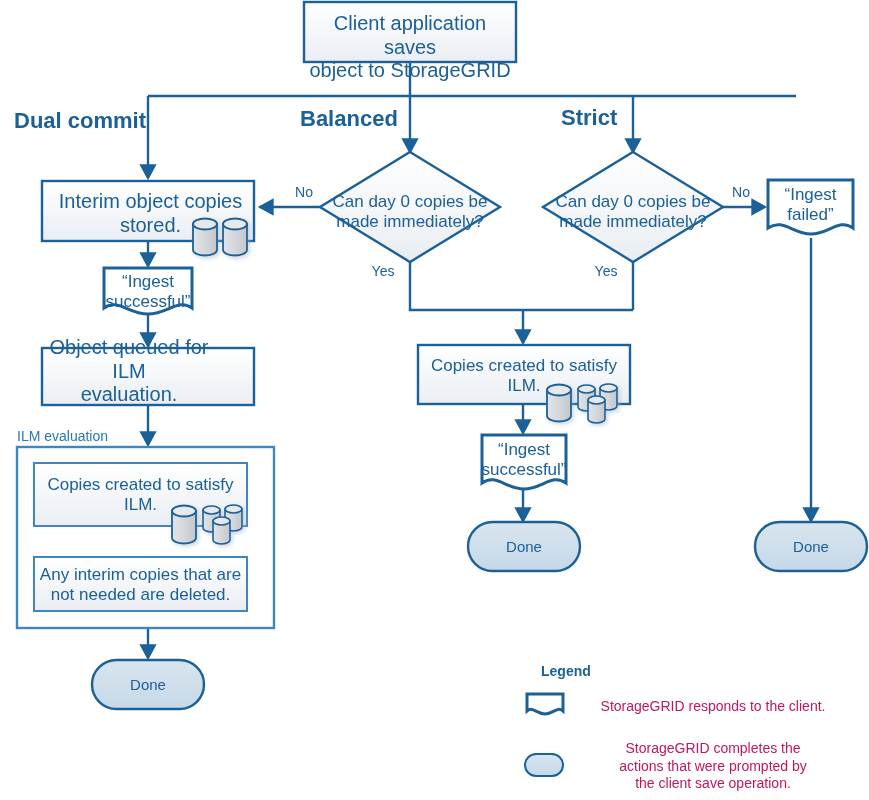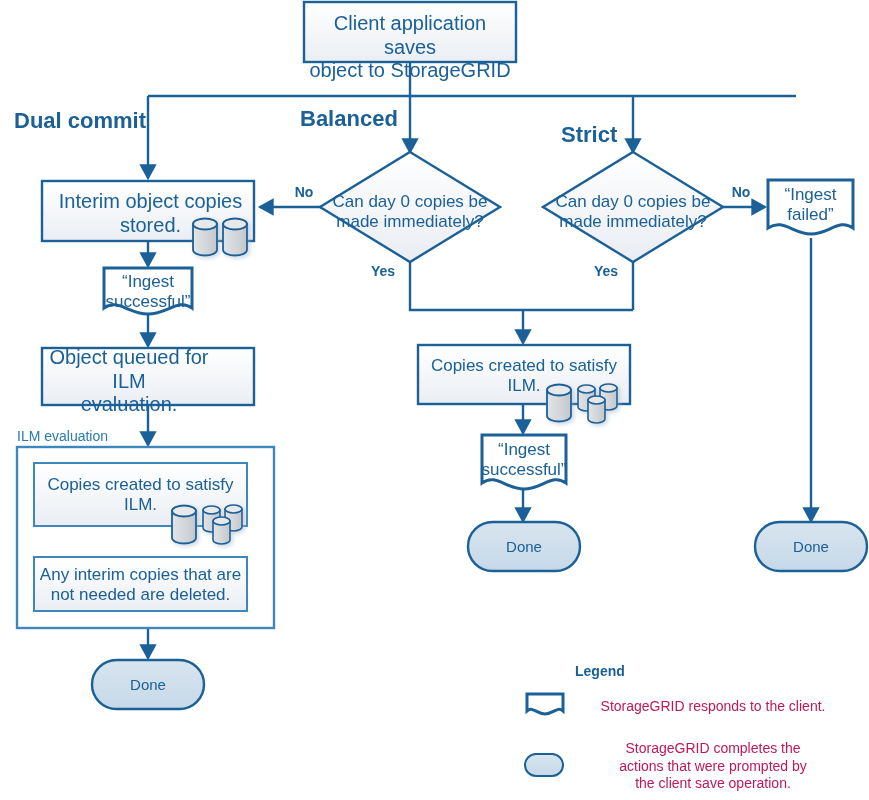--- a/index.html
+++ b/index.html
@@ -37,21 +37,21 @@
   }
   .t-box { font-size: 20px; }
   .t-small { font-size: 17px; }
   .t-branch {
     font-weight: bold;
     font-size: 22px;
     color: #1b6097;
     text-align: left;
   }
   .t-yn {
-    font-weight: bold;
+    font-weight: normal;
     font-size: 14px;
     color: #1b6097;
   }
   .t-grouplabel {
     font-size: 14px;
     color: #2a7ab0;
     text-align: left;
   }
   .t-done { font-size: 15px; }
   .t-legend-title {
@@ -262,33 +262,33 @@
     </g>
   </svg>
 
   <div class="node-text t-box" style="left:306px; top:12px; width:208px;">
     <div>Client application saves</div>
     <div>object to StorageGRID</div>
   </div>
 
   <div class="node-text t-branch" style="left:14px; top:108px; width:180px;">Dual commit</div>
   <div class="node-text t-branch" style="left:300px; top:106px; width:140px;">Balanced</div>
-  <div class="node-text t-branch" style="left:561px; top:122px; width:120px;">Strict</div>
+  <div class="node-text t-branch" style="left:561px; top:105px; width:120px;">Strict</div>
 
   <div class="node-text t-box" style="left:44px; top:190px; width:213px;">
     <div>Interim object copies</div>
     <div>stored.</div>
   </div>
 
   <div class="node-text t-small" style="left:104px; top:272px; width:88px;">
     <div>“Ingest</div>
     <div>successful”</div>
   </div>
 
-  <div class="node-text t-box" style="left:44px; top:346px; width:170px;">
+  <div class="node-text t-box" style="left:44px; top:336px; width:170px;">
     <div>Object queued for ILM</div>
     <div>evaluation.</div>
   </div>
 
   <div class="node-text t-grouplabel" style="left:17px; top:428px; width:180px;">ILM evaluation</div>
 
   <div class="node-text t-small" style="left:36px; top:475px; width:209px;">
     <div>Copies created to satisfy</div>
     <div>ILM.</div>
   </div>
@@ -326,21 +326,21 @@
 
   <div class="node-text t-done" style="left:468px; top:538px; width:112px;">Done</div>
 
   <div class="node-text t-small" style="left:768px; top:185px; width:85px;">
     <div>“Ingest</div>
     <div>failed”</div>
   </div>
 
   <div class="node-text t-done" style="left:755px; top:538px; width:112px;">Done</div>
 
-  <div class="node-text t-legend-title" style="left:542px; top:663px; width:160px;padding-left:33px;">Legend</div>
+  <div class="node-text t-legend-title" style="left:508px; top:663px; width:160px;padding-left:33px;">Legend</div>
 
   <div class="node-text t-legend" style="left:578px; top:698px; width:270px;">
     <div>StorageGRID responds to the client.</div>
   </div>
 
   <div class="node-text t-legend" style="left:578px; top:740px; width:270px;">
     <div>StorageGRID completes the</div>
     <div>actions that were prompted by</div>
     <div>the client save operation.</div>
   </div>

